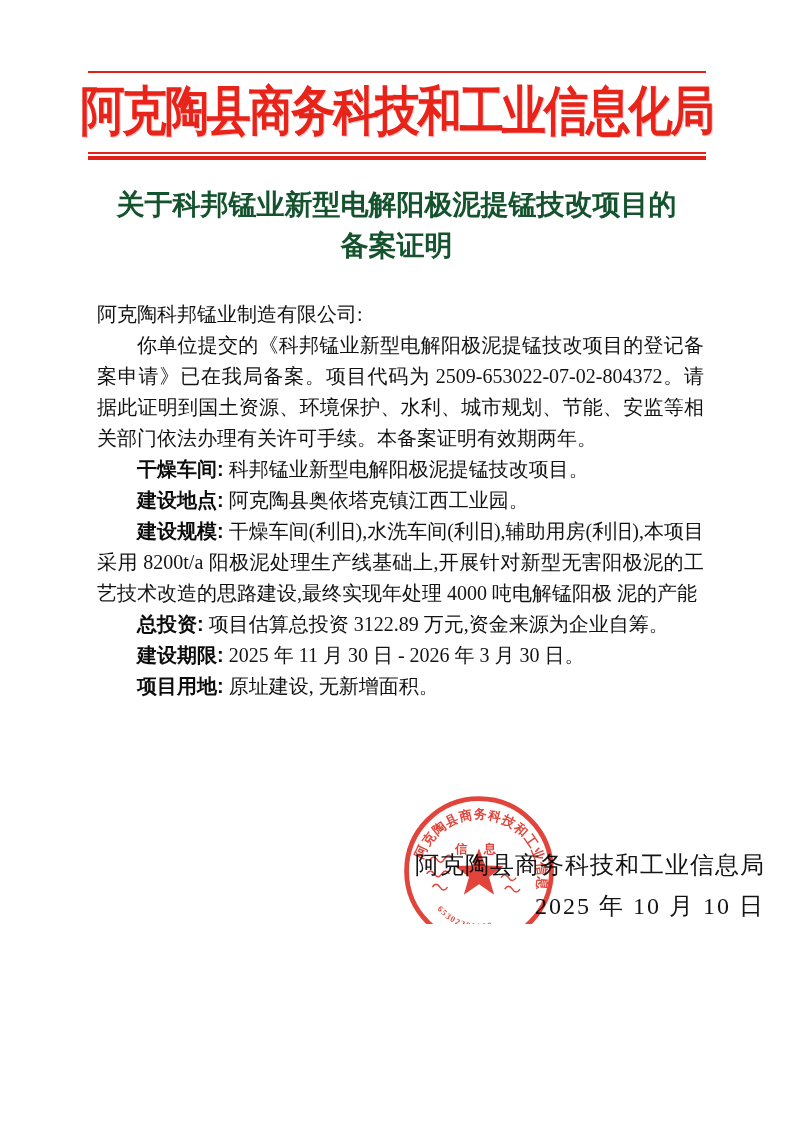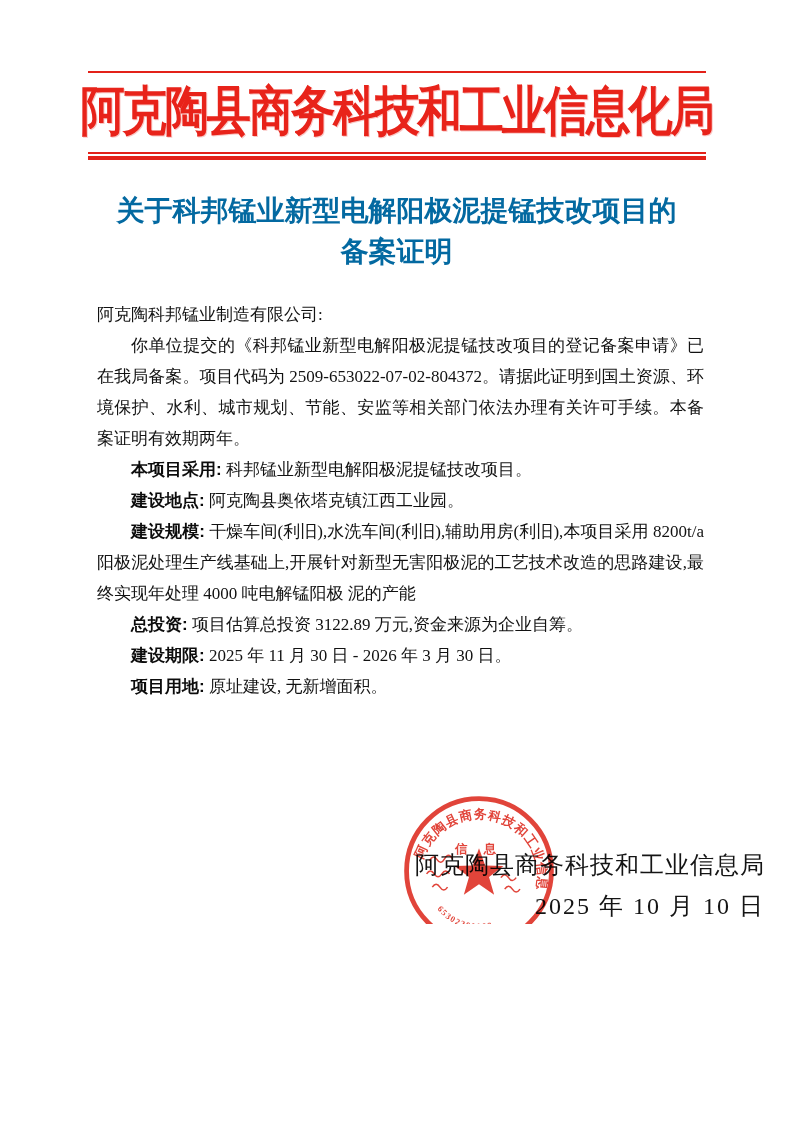--- a/index.html
+++ b/index.html
@@ -28,33 +28,33 @@
     transform: scale(0.98, 1.18); transform-origin: 50% 0;
     text-shadow: 1px 1px 0 rgba(232,35,26,0.25);
   }
   .rule-double { position: absolute; top: 152px; left: 88px; width: 618px; }
   .rule-double .thin  { height: 2px; background: #e32119; }
   .rule-double .gap   { height: 2px; background: transparent; }
   .rule-double .thick { height: 4px; background: #e32119; }
 
   
   .doc-title {
-    position: absolute; top: 190px; left: 60px; width: 673px;
+    position: absolute; top: 184px; left: 60px; width: 673px;
     text-align: center; font-size: 28px; font-weight: bold;
-    line-height: 41px; color: #0369a1;
+    line-height: 41px; color: #14532d;
   }
   .doc-number {
     position: absolute; top: 277px; right: 92px;
     font-size: 21px; color: #141414; letter-spacing: 1px;
   }
 
   
   .body-text {
     position: absolute; top: 299px; left: 97px; width: 607px;
-    font-size: 17px; line-height: 31px; text-align: justify;
+    font-size: 20px; line-height: 31px; text-align: justify;
     color: #121212;
   }
   .body-text p { margin: 0; }
   .indent { text-indent: 2em; }
   .field-label {
     font-family: "Liberation Sans", "DejaVu Sans", sans-serif;
     font-weight: bold; color: #0c0c0c;
   }
 
   
@@ -99,21 +99,21 @@
 
   <div class="doc-title">
     <div>关于科邦锰业新型电解阳极泥提锰技改项目的</div>
     <div>备案证明</div>
   </div>
 
   <div class="body-text">
     <p>阿克陶科邦锰业制造有限公司:</p>
     <p class="indent">你单位提交的《科邦锰业新型电解阳极泥提锰技改项目的登记备案申请》已在我局备案。项目代码为 2509-653022-07-02-804372。请据此证明到国土资源、环境保护、水利、城市规划、节能、安监等相关部门依法办理有关许可手续。本备案证明有效期两年。</p>
 
-    <p class="indent"><span class="field-label">本项目采用:</span> <span>科邦锰业新型电解阳极泥提锰技改项目。</span></p>
+    <p class="indent"><span class="field-label">干燥车间:</span> <span>科邦锰业新型电解阳极泥提锰技改项目。</span></p>
     <p class="indent"><span class="field-label">建设地点:</span> <span>阿克陶县奥依塔克镇江西工业园。</span></p>
     <p class="indent"><span class="field-label">建设规模:</span> <span>干燥车间(利旧),水洗车间(利旧),辅助用房(利旧),本项目采用 8200t/a 阳极泥处理生产线基础上,开展针对新型无害阳极泥的工艺技术改造的思路建设,最终实现年处理 4000 吨电解锰阳极 泥的产能</span></p>
     <p class="indent"><span class="field-label">总投资:</span> <span>项目估算总投资 3122.89 万元,资金来源为企业自筹。</span></p>
     <p class="indent"><span class="field-label">建设期限:</span> <span>2025 年 11 月 30 日 - 2026 年 3 月 30 日。</span></p>
     <p class="indent"><span class="field-label">项目用地:</span> <span>原址建设, 无新增面积。</span></p>
   </div>
 
   <div class="signature">
     <div class="sig-agency">阿克陶县商务科技和工业信息局</div>
     <div class="sig-date">2025 年 10 月 10 日</div>

